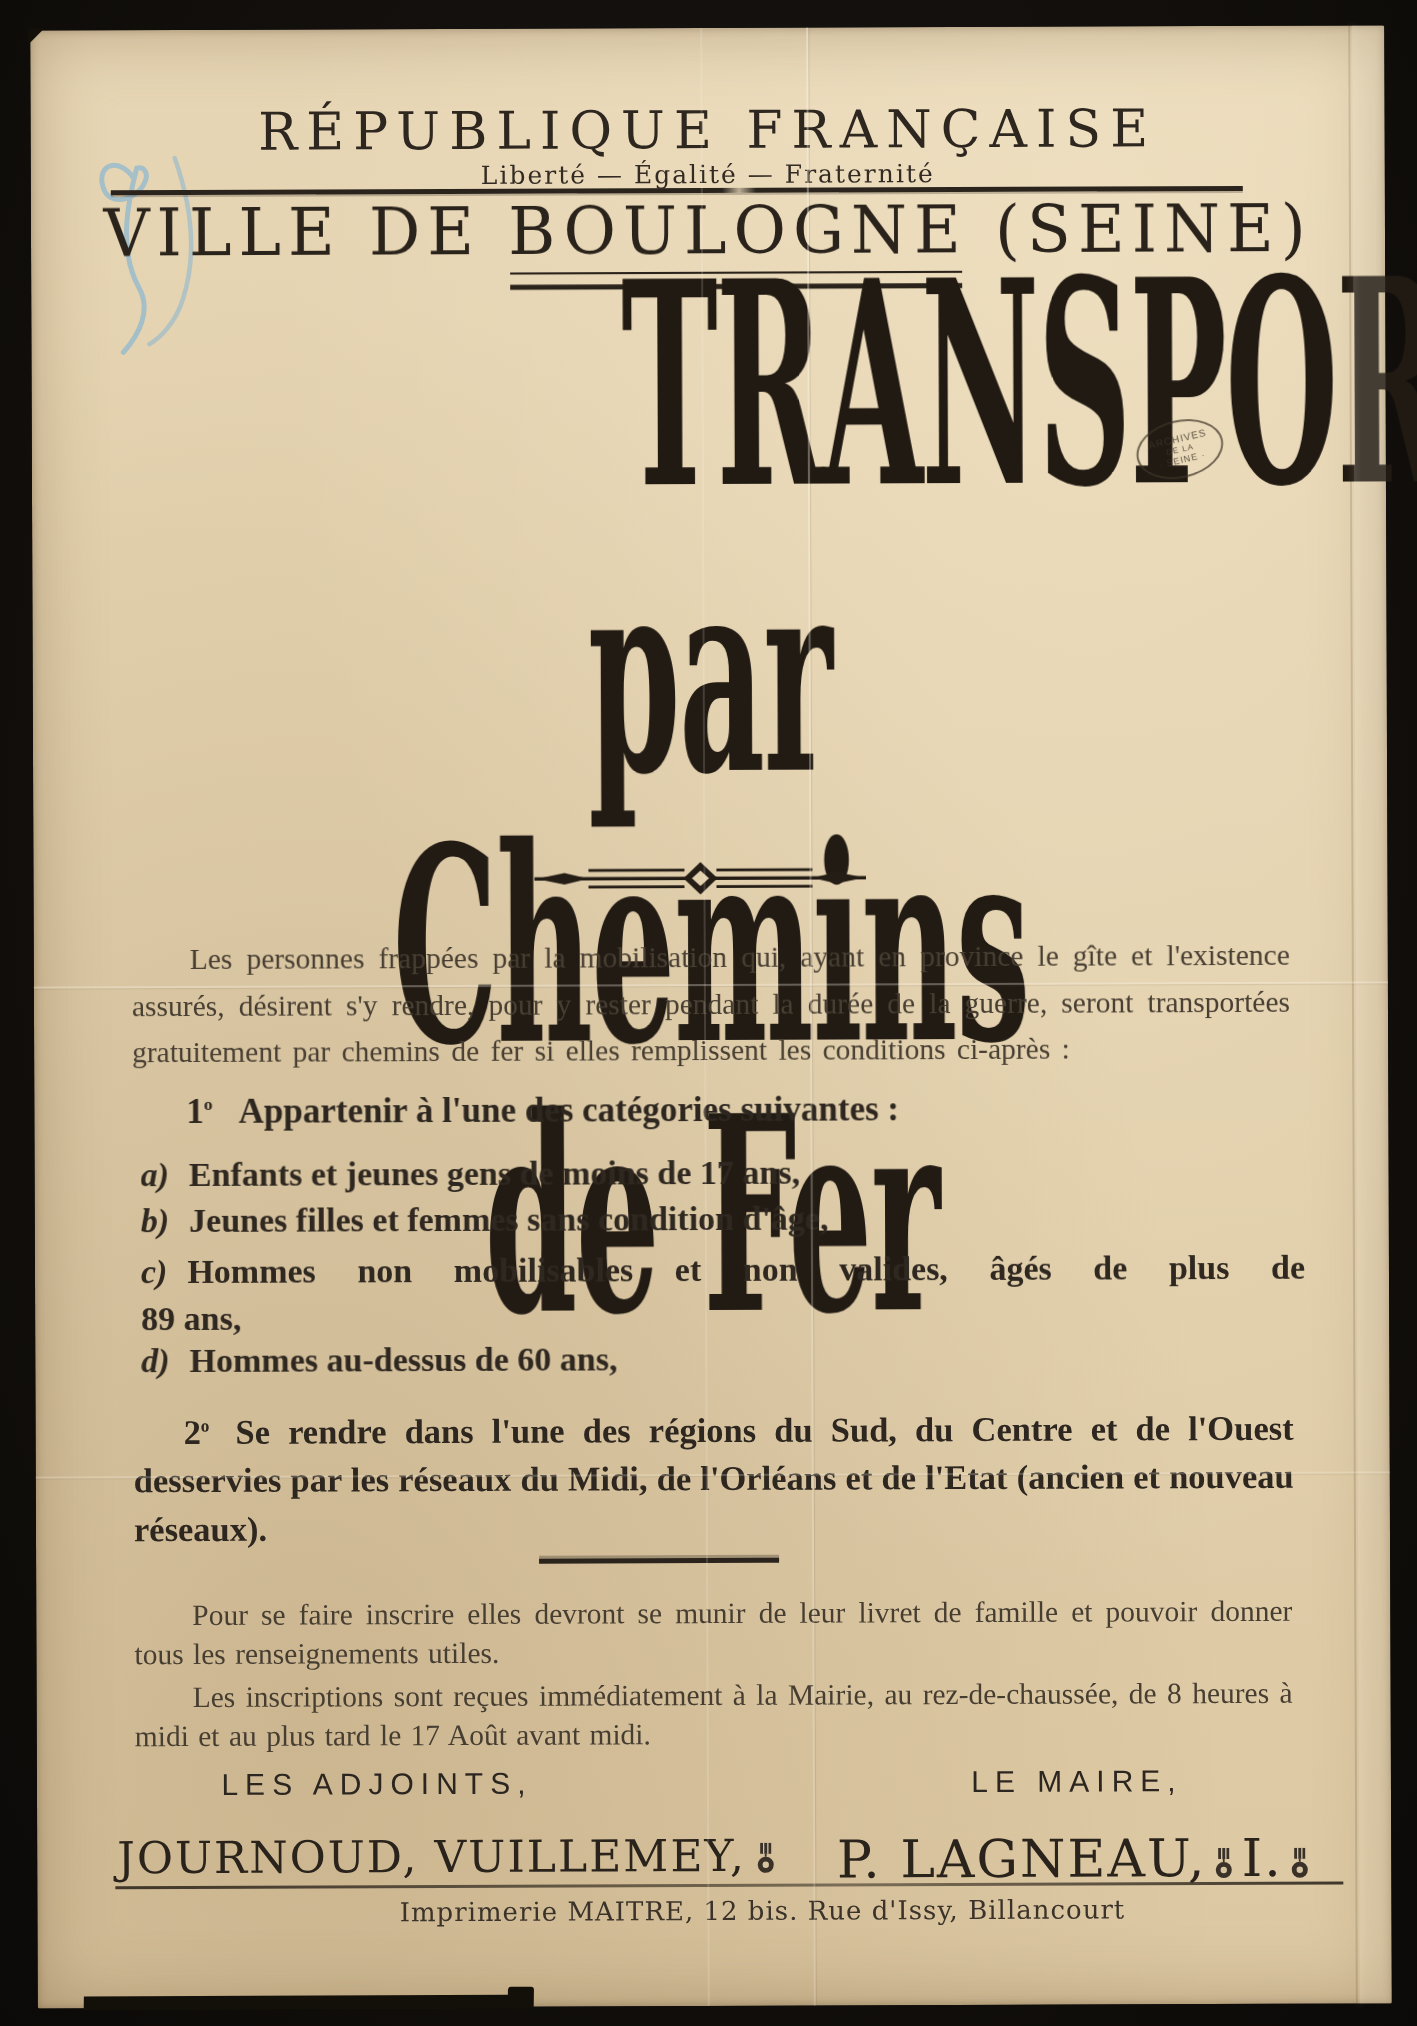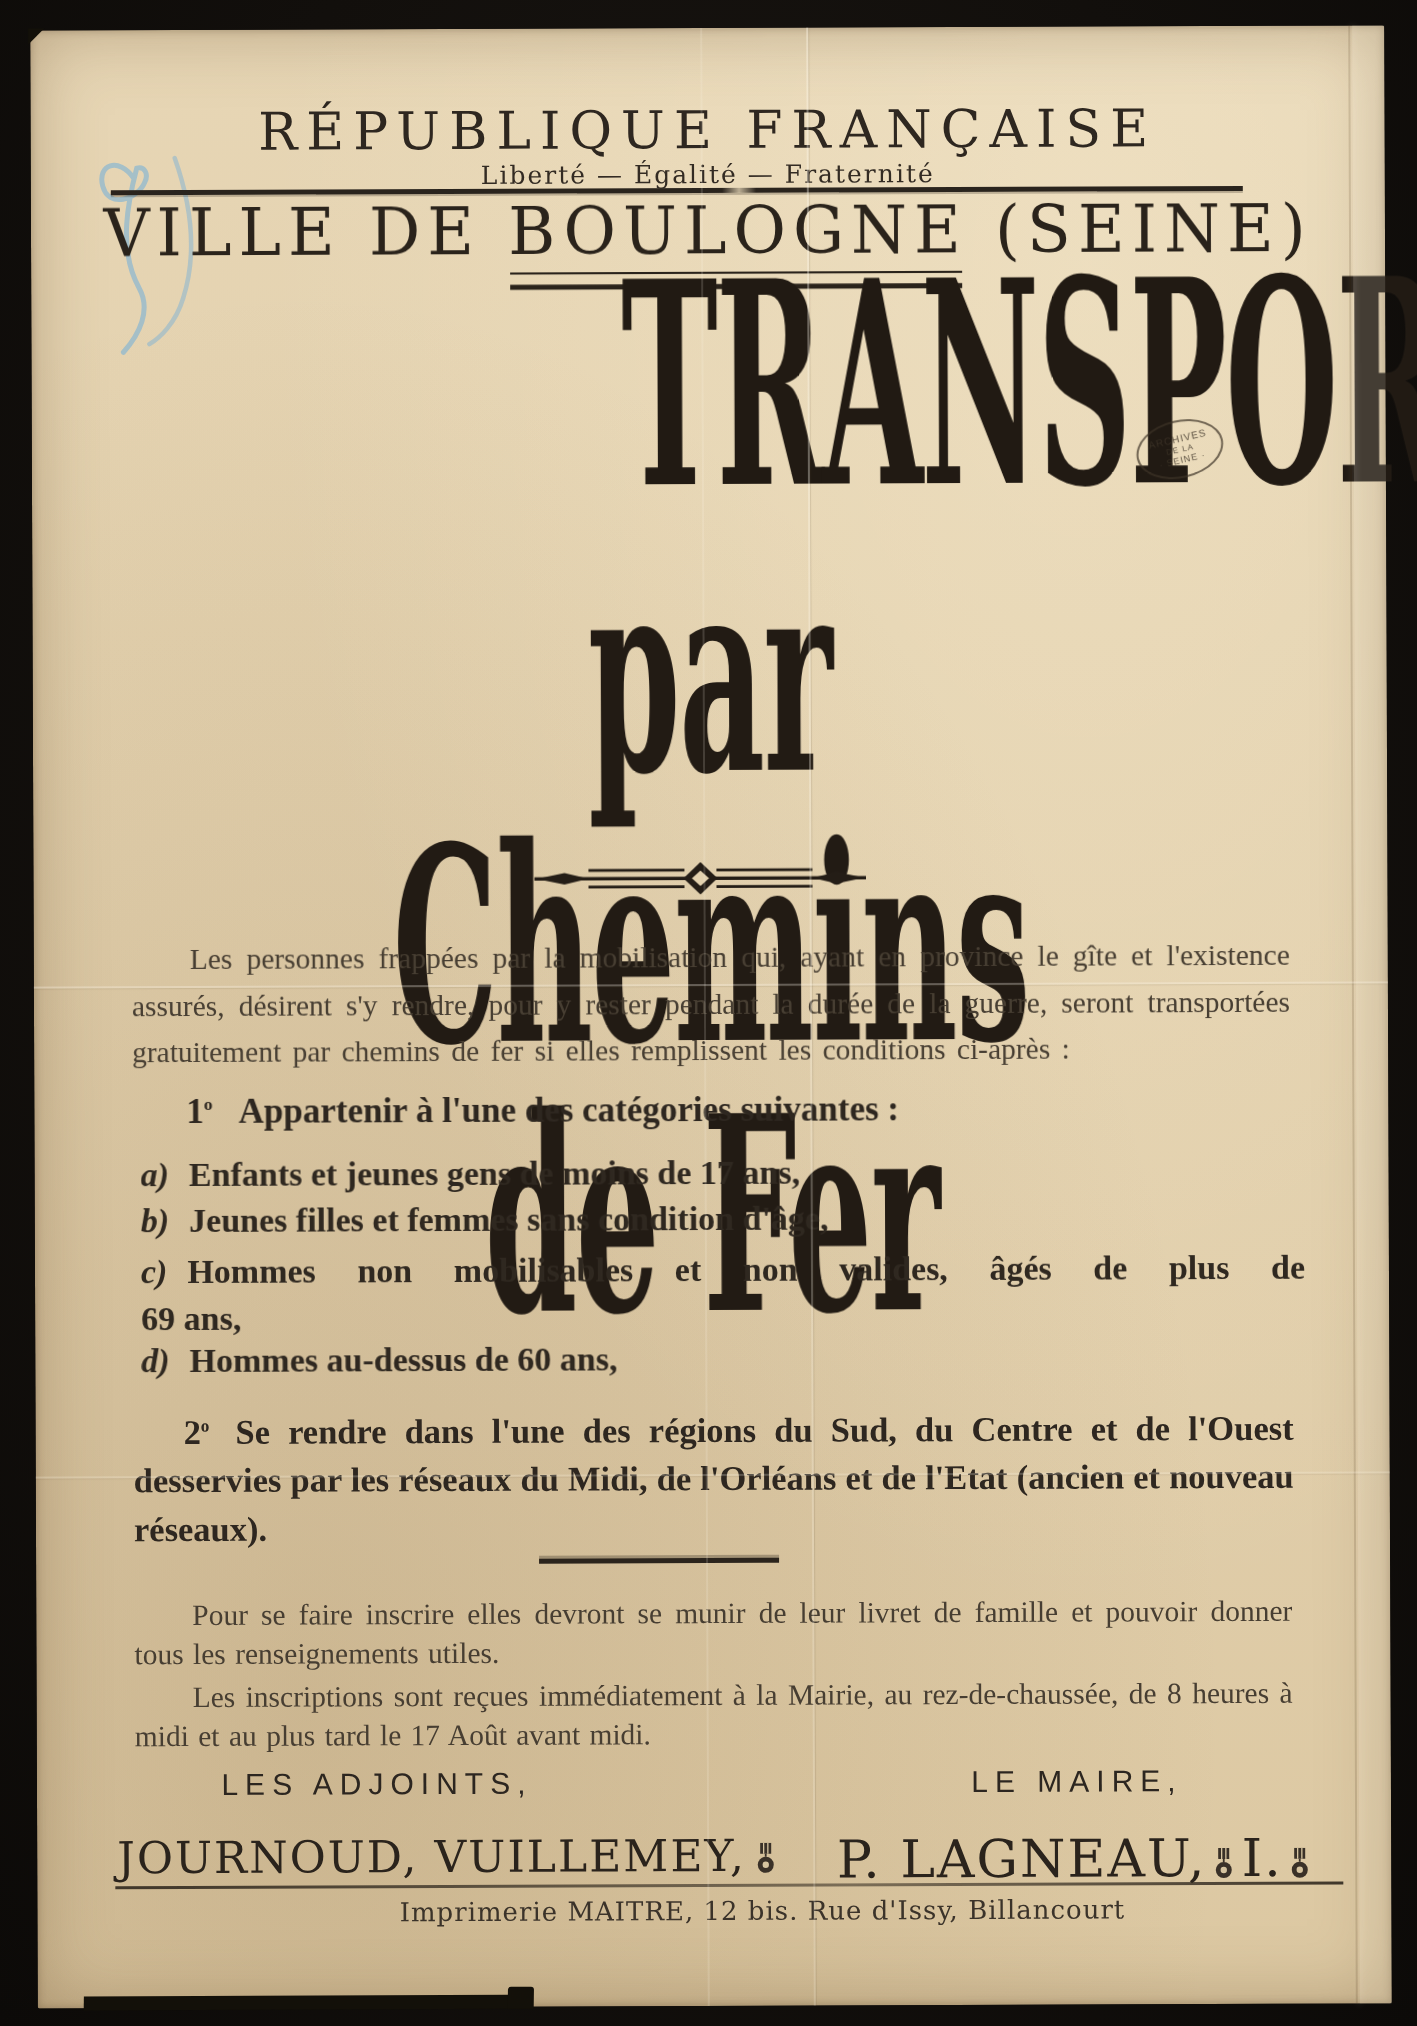--- a/index.html
+++ b/index.html
@@ -142,21 +142,21 @@
         <polygon points="168,10.5 176.5,18.3 168,26.1 159.5,18.3" fill="#e3d1ae"></polygon>
       </svg>
     </div>
 
     <p class="intro">Les personnes frappées par la mobilisation qui, ayant en province le gîte et l'existence assurés, désirent s'y rendre, pour y rester pendant la durée de la guerre, seront transportées gratuitement par chemins de fer si elles remplissent les conditions ci-après :</p>
 
     <p class="cond1"><span>1</span><sup>o</sup><span class="gap"></span><span>Appartenir à l'une des catégories suivantes :</span></p>
 
     <p class="cat cat-a"><span class="cl">a)</span><span>Enfants et jeunes gens de moins de 17 ans,</span></p>
     <p class="cat cat-b"><span class="cl">b)</span><span>Jeunes filles et femmes sans condition d'âge,</span></p>
-    <p class="cat cat-c"><span class="l1"><span class="cl">c)</span><span>Hommes non mobilisables et non valides, âgés de plus de</span></span><span>69 ans,</span></p>
+    <p class="cat cat-c"><span class="l1"><span class="cl">c)</span><span>Hommes non mobilisables et non valides, âgés de plus de</span></span><span>89 ans,</span></p>
     <p class="cat cat-d"><span class="cl">d)</span><span>Hommes au-dessus de 60 ans,</span></p>
 
     <p class="cond2"><span>2</span><sup>o</sup><span class="gap"></span><span>Se rendre dans l'une des régions du Sud, du Centre et de l'Ouest desservies par les réseaux du Midi, de l'Orléans et de l'Etat (ancien et nouveau réseaux).</span></p>
 
     <div class="rule-short"></div>
 
     <p class="note1">Pour se faire inscrire elles devront se munir de leur livret de famille et pouvoir donner tous les renseignements utiles.</p>
     <p class="note2">Les inscriptions sont reçues immédiatement à la Mairie, au rez-de-chaussée, de 8 heures à midi et au plus tard le 17 Août avant midi.</p>
 
     <div class="sig sig-left">

